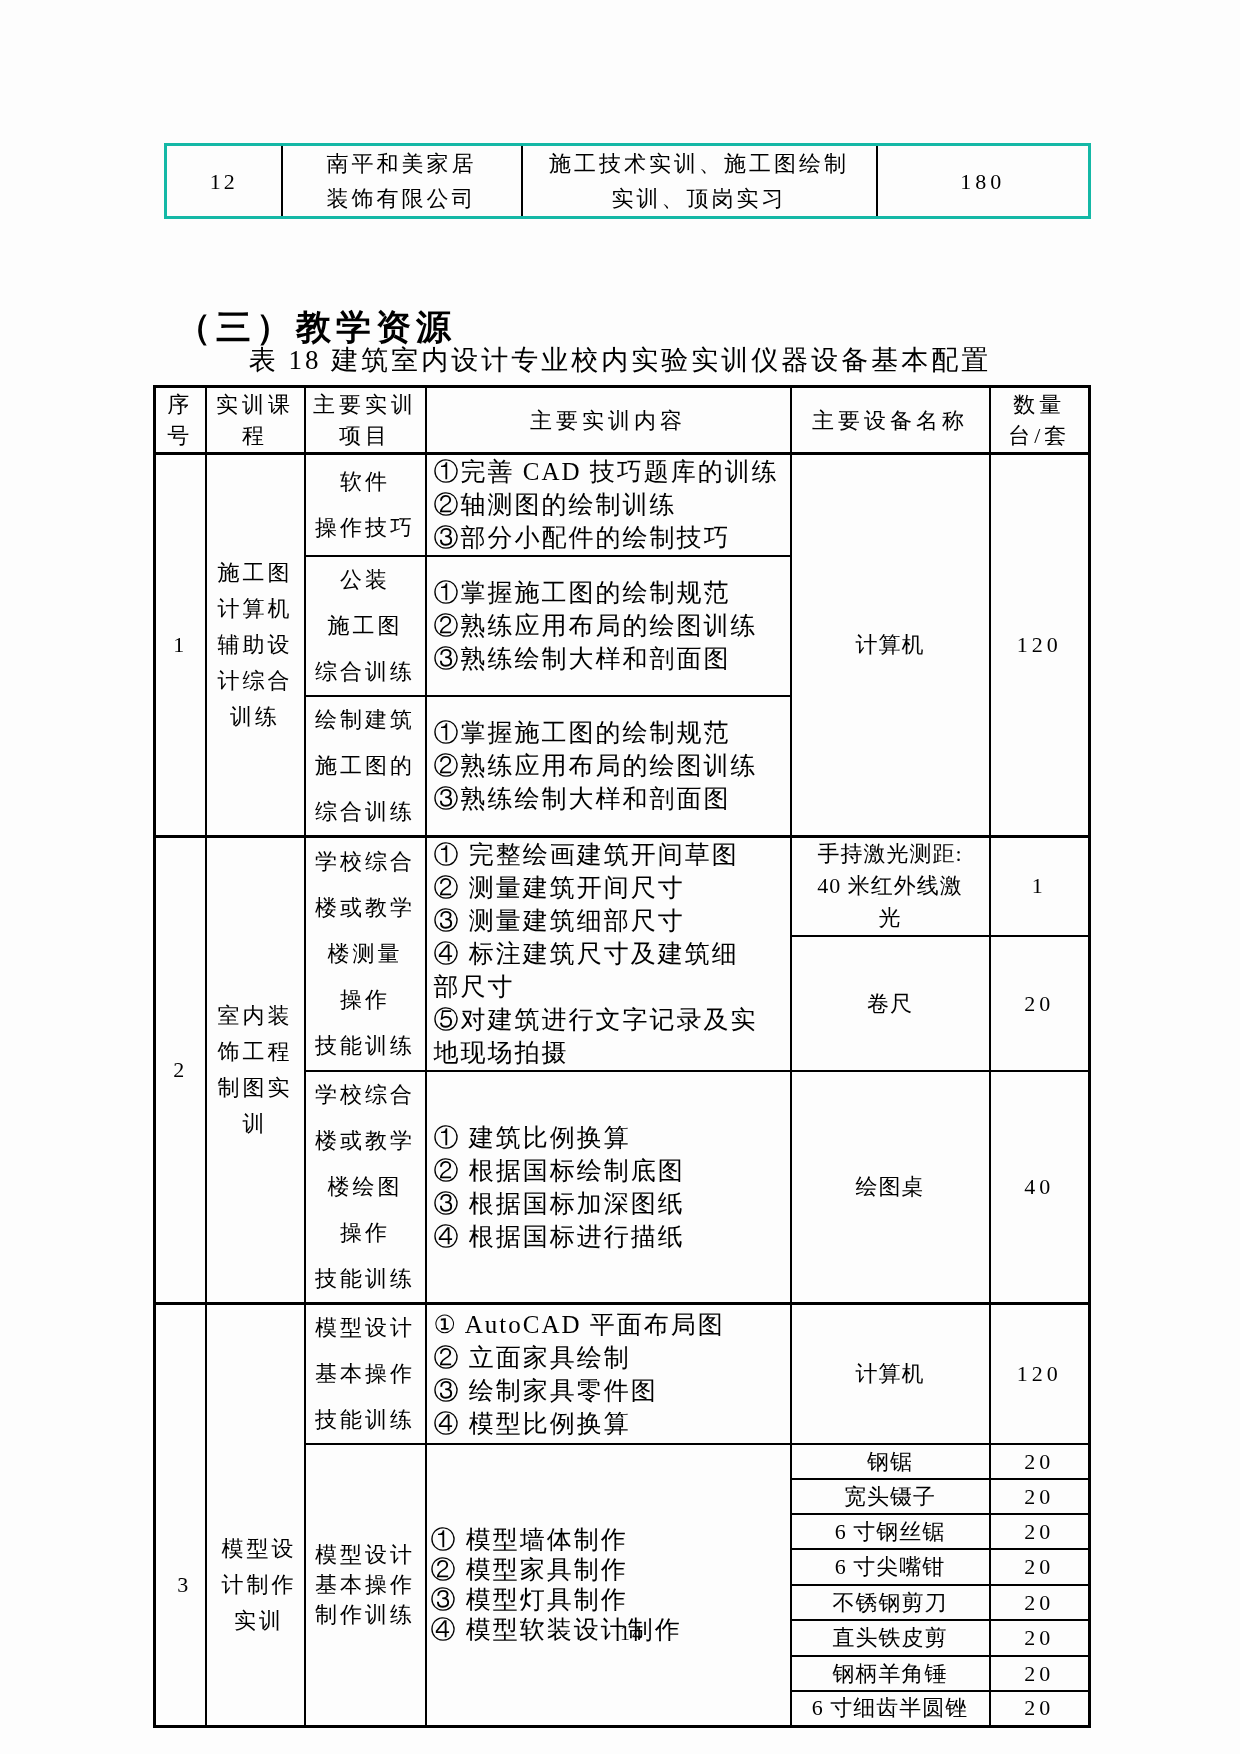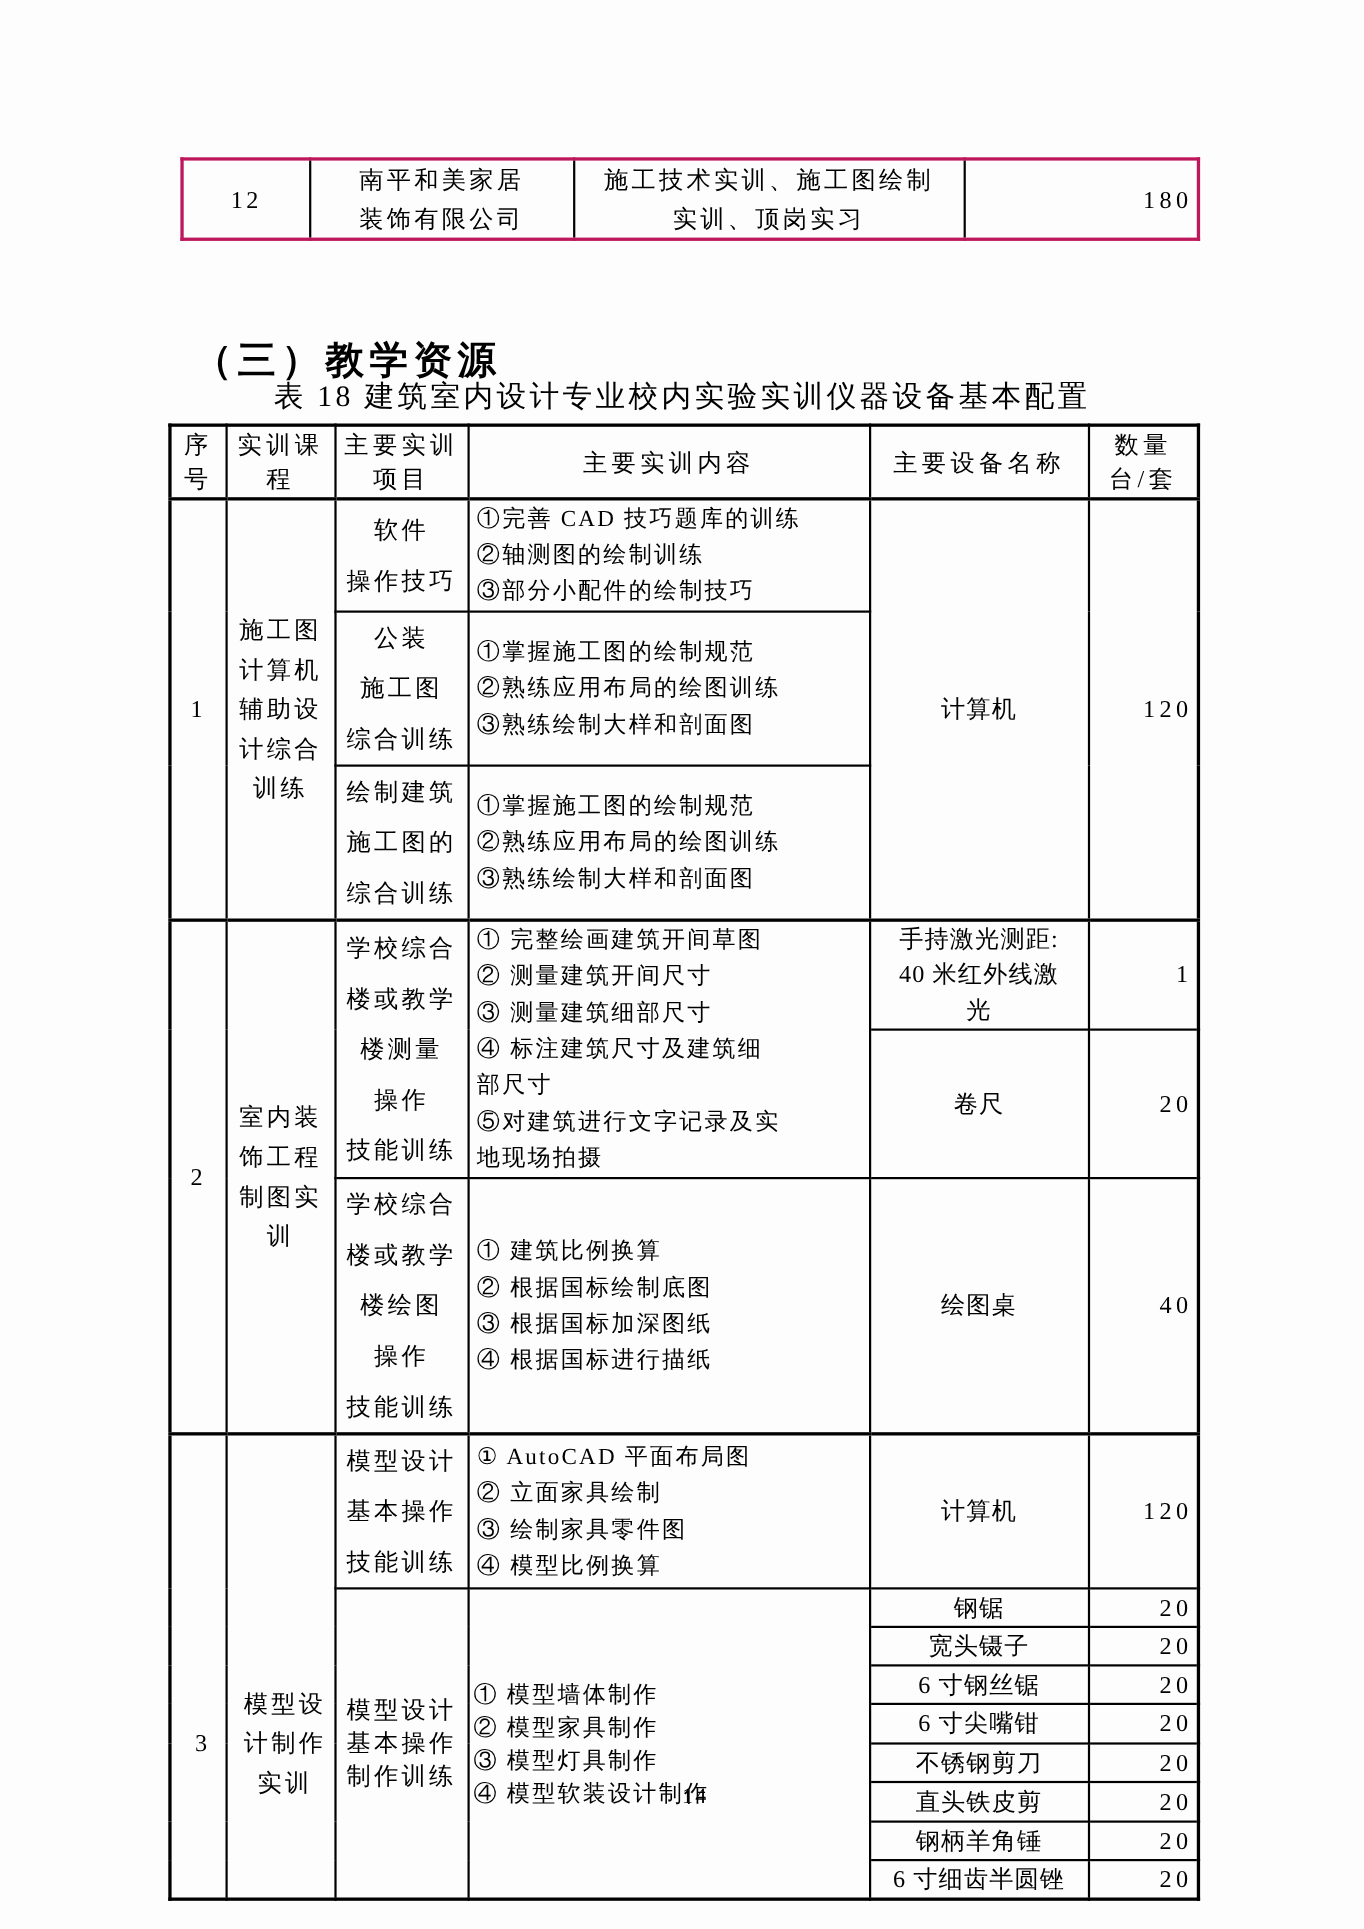--- a/index.html
+++ b/index.html
@@ -17,48 +17,48 @@
     text-align:center;
     vertical-align:middle;
     padding:0 4px;
     font-size:22px;
     letter-spacing:3px;
     line-height:34px;
     overflow:hidden;
   }
   .pre{white-space:pre-line;}
   
-  .top-table{position:absolute;left:164px;top:143px;width:924px;border:3px solid #be185d;}
+  .top-table{position:absolute;left:164px;top:143px;width:924px;border:3px solid #14b8a6;}
   .top-table td{line-height:35px;}
   
   .heading{
     position:absolute;left:176px;top:304px;
     font-size:35px;font-weight:bold;letter-spacing:5px;
     white-space:nowrap;
   }
   .table-title{
     position:absolute;left:0;top:342px;width:1240px;
     text-align:center;font-size:27px;letter-spacing:3px;
     white-space:nowrap;
   }
   
   .main-table{position:absolute;left:153px;top:385px;width:935px;border:3px solid #000;}
   .main-table td.hdr{font-size:22px;letter-spacing:4px;line-height:31px;}
   .bb3{border-bottom-width:3px;}
   .content-cell{
     text-align:left;
     padding:0 4px 0 7px;
-    font-size:21px;
+    font-size:25px;
     letter-spacing:2px;
     line-height:33px;
   }
   .course-cell{line-height:36px;}
   .project-cell{line-height:46px;}
   .equip-cell{letter-spacing:1px;line-height:32px;}
-  .qty-cell{letter-spacing:4px;text-align:right;}
+  .qty-cell{letter-spacing:4px;}
   .push-down{padding-top:140px;padding-left:12px;}
   .small-row td{line-height:30px;padding:0 4px;}
   
   .page-number{
     position:absolute;left:0;top:1622px;width:1200px;
     text-align:center;font-size:20px;letter-spacing:2px;padding-left:32px;
   }
 </style>
 </head>
 <body>

